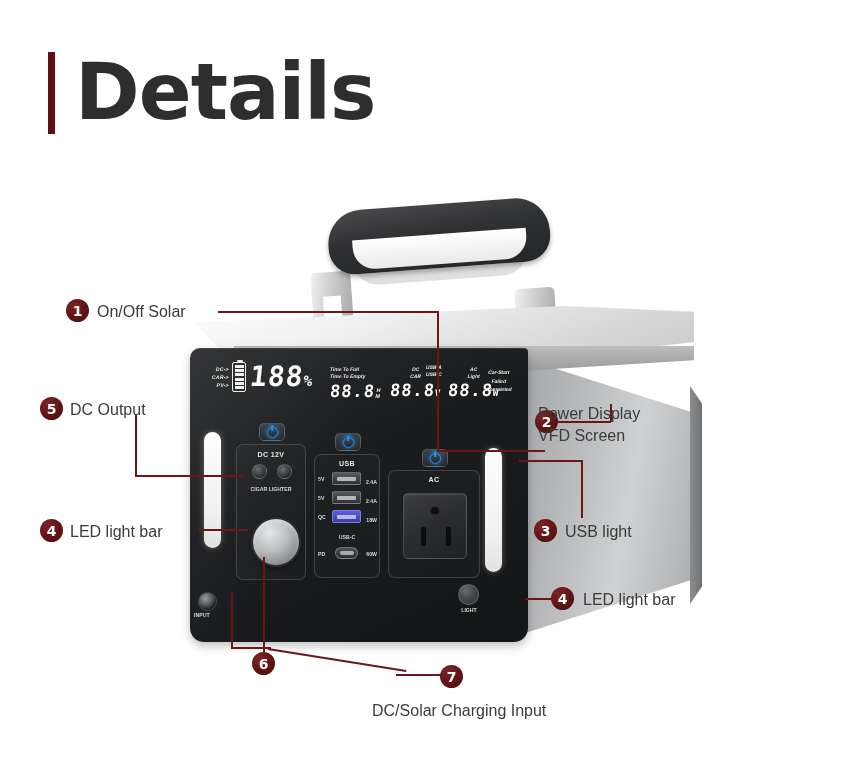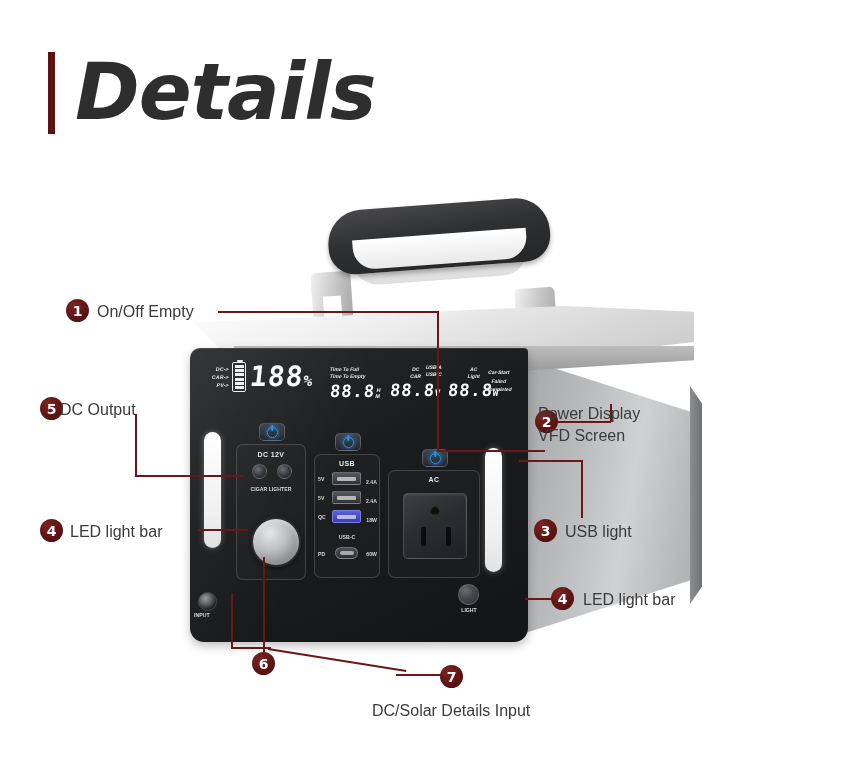--- a/index.html
+++ b/index.html
@@ -6,21 +6,21 @@
   * { box-sizing: border-box; margin: 0; padding: 0; }
   html, body {
     width: 866px; height: 764px;
     background: #ffffff;
     font-family: "Liberation Sans", sans-serif;
     overflow: hidden;
   }
   #stage { position: relative; width: 866px; height: 764px; background: #fff; }
 
   
-  .title-wrap { position: absolute; left: 48px; top: 52px; display: flex; align-items: stretch; font-style: italic; }
+  .title-wrap { position: absolute; left: 48px; top: 52px; display: flex; align-items: stretch; }
   .title-rule { width: 7px; background: #5e1111; margin-right: 20px; }
   .title-text {
     font-size: 78px; font-weight: bold; color: #2e2e2e;
     letter-spacing: -1px; line-height: 1.05;
     font-family: "DejaVu Sans", sans-serif;
   }
 
   
   #product { position: absolute; left: 182px; top: 196px; width: 530px; height: 470px; }
 
@@ -414,36 +414,36 @@
   <div class="lead h" style="left:135px; top:475px; width:108px;"></div>
 
   <div class="lead v" style="left:263px; top:557px; height:95px;"></div>
 
   <div class="lead v" style="left:231px; top:593px; height:55px;"></div>
   <div class="lead h" style="left:231px; top:647px; width:40px;"></div>
   <div class="lead h" style="left:396px; top:674px; width:55px;"></div>
   <div class="lead" style="left:268px; top:648px; width:140px; height:1.6px; transform:rotate(9deg); transform-origin:left center;"></div>
 
   <div class="badge" style="left:66px;  top:299px;">1</div>
-  <div class="callout-label" style="left:97px; top:301px;">On/Off Empty</div>
+  <div class="callout-label" style="left:97px; top:301px;">On/Off Solar</div>
 
   <div class="badge" style="left:535px; top:410px;">2</div>
   <div class="callout-label" style="left:538px; top:403px;">Power Display
 VFD Screen</div>
 
   <div class="badge" style="left:534px; top:519px;">3</div>
   <div class="callout-label" style="left:565px; top:521px;">USB light</div>
 
   <div class="badge" style="left:40px;  top:519px;">4</div>
   <div class="callout-label" style="left:70px; top:521px;">LED light bar</div>
 
   <div class="badge" style="left:40px;  top:397px;">5</div>
-  <div class="callout-label" style="left:60px; top:399px;">DC Output</div>
+  <div class="callout-label" style="left:70px; top:399px;">DC Output</div>
 
   <div class="badge" style="left:551px; top:587px;">4</div>
   <div class="callout-label" style="left:583px; top:589px;">LED light bar</div>
 
   <div class="badge" style="left:252px; top:652px;">6</div>
 
   <div class="badge" style="left:440px; top:665px;">7</div>
-  <div class="callout-label" style="left:372px; top:700px;">DC/Solar Details Input</div>
+  <div class="callout-label" style="left:372px; top:700px;">DC/Solar Charging Input</div>
 
 </div>
 
 </body></html>

